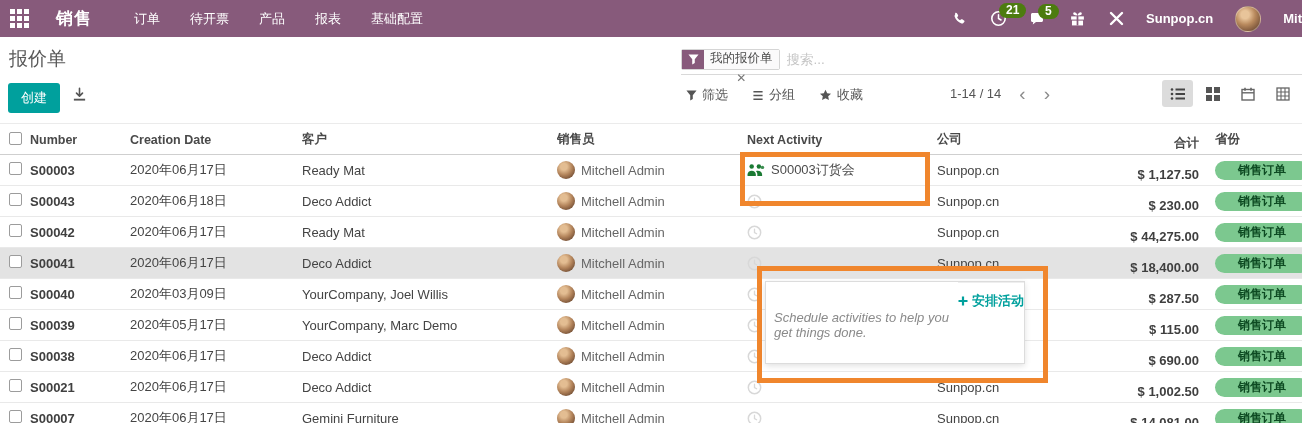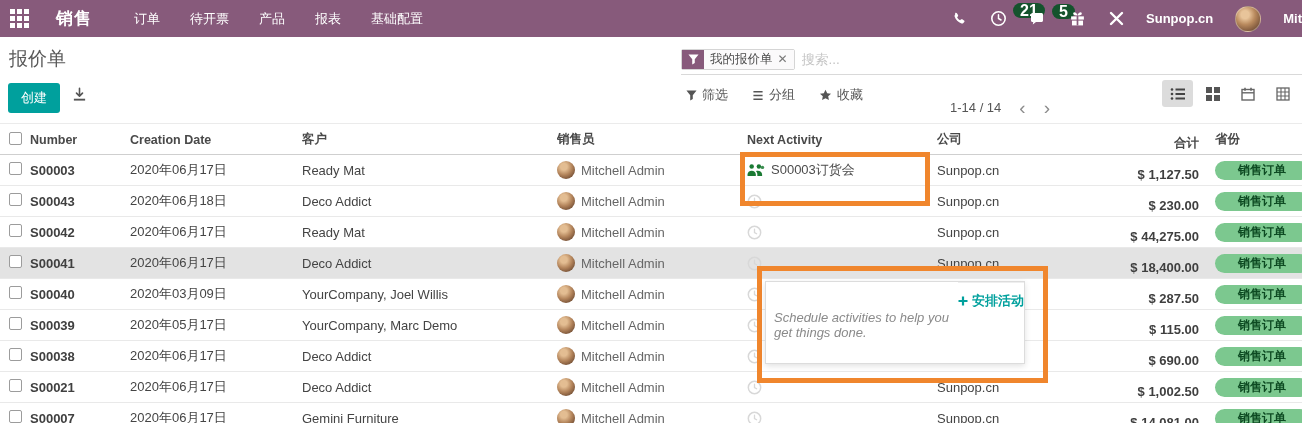--- a/index.html
+++ b/index.html
@@ -12,48 +12,48 @@
             background:#875A7B; display:flex; align-items:center; color:#fff; }
   .nav-left { display:flex; align-items:center; }
   .apps-btn { width:38px; height:37px; display:flex; align-items:center; justify-content:center; cursor:pointer; }
   .grid-ico { display:grid; grid-template-columns:repeat(3,5px); grid-template-rows:repeat(3,5px); gap:2px; }
   .grid-ico i { background:#fff; width:5px; height:5px; display:block; }
   .app-title { font-size:17px; font-weight:bold; margin-left:18px; margin-right:40px; letter-spacing:1px; }
   .menu { display:flex; gap:26px; font-size:13px; }
   .menu .mi { cursor:pointer; padding:10px 2px; }
   .nav-right { position:absolute; right:0; top:0; height:37px; display:flex; align-items:center; gap:22px; padding-right:0; }
   .nicon { position:relative; display:flex; align-items:center; cursor:pointer; }
-  .pill { position:absolute; top:-7px; left:23px; background:#14532d; color:#fff; font-size:16px; font-weight:bold;
+  .pill { position:absolute; top:-7px; left:9px; background:#4d7c0f; color:#fff; font-size:12px; font-weight:bold;
           border-radius:9px; padding:1px 7px; line-height:13px; }
   .nav-company { font-size:13px; font-weight:bold; }
   .nav-avatar { width:26px; height:26px; border-radius:50%;
     background:radial-gradient(circle at 38% 32%, #e8c49a 0 18%, #b98a5e 45%, #6e4a33 85%);
     border:1px solid rgba(255,255,255,.35); }
   .nav-user { font-size:13px; font-weight:bold; white-space:nowrap; }
 
   
   .page-title { position:absolute; left:9px; top:46px; font-size:19px; color:#595959; }
   .searchbar { position:absolute; left:681px; top:44px; width:621px; height:31px;
                border-bottom:1px solid #d9d9d9; display:flex; align-items:center; }
   .facet { display:inline-flex; align-items:stretch; border:1px solid #d5d5d5; border-radius:2px; height:21px; }
   .facet-ico { background:#875A7B; width:22px; display:flex; align-items:center; justify-content:center; }
-  .facet-body { display:flex; align-items:center; gap:5px; padding:0 6px; background:#fbfafb; }
+  .facet-body { display:flex; align-items:center; gap:5px; padding:0 6px; background:#fbfafb;flex-direction:column; }
   .facet-label { font-size:12.5px; color:#4c4c4c; }
   .facet-x { font-size:12px; color:#777; font-weight:bold; cursor:pointer; line-height:1; }
   .search-input { border:none; outline:none; font-size:13.5px; color:#444; margin-left:7px; flex:1; background:transparent; }
   .search-input::placeholder { color:#c4c4c4; }
 
   
   .ctl-sep { position:absolute; left:0; top:123px; width:1302px; border-bottom:1px solid #ebebeb; }
   .btn-create { position:absolute; left:8px; top:83px; background:#00A09D; color:#fff; border:none;
                 font-size:13px; padding:6px 13px; border-radius:3px; cursor:pointer; font-family:inherit; }
   .btn-export { position:absolute; left:72px; top:87px; background:none; border:none; cursor:pointer; }
   .ctl-filters { position:absolute; left:686px; top:86px; display:flex; gap:24px; font-size:13px; color:#555; }
   .ctl-item { display:flex; align-items:center; gap:5px; cursor:pointer; }
-  .pager { position:absolute; right:252px; top:100px; display:flex; align-items:center; gap:18px; color:#555; font-size:13px; }
+  .pager { position:absolute; right:252px; top:86px; display:flex; align-items:center; gap:18px; color:#555; font-size:13px; }
   .chev { font-size:19px; color:#8b8b8b; cursor:pointer; line-height:14px; }
   .switcher { position:absolute; right:4px; top:80px; display:flex; gap:4px; }
   .sw-btn { width:31px; height:27px; display:flex; align-items:center; justify-content:center; border-radius:3px; cursor:pointer; }
   .sw-btn.active { background:#dcdcdc; }
 
   
   .table { position:absolute; left:0; top:125px; width:1302px; }
   .tr { display:flex; align-items:center; height:31px; border-bottom:1px solid #e9e9e9; background:#fff; }
   .tr.head { height:30px; border-bottom:1px solid #cfcfcf; background:#fff; }
   .tr.hl { background:#e3e3e3; }

